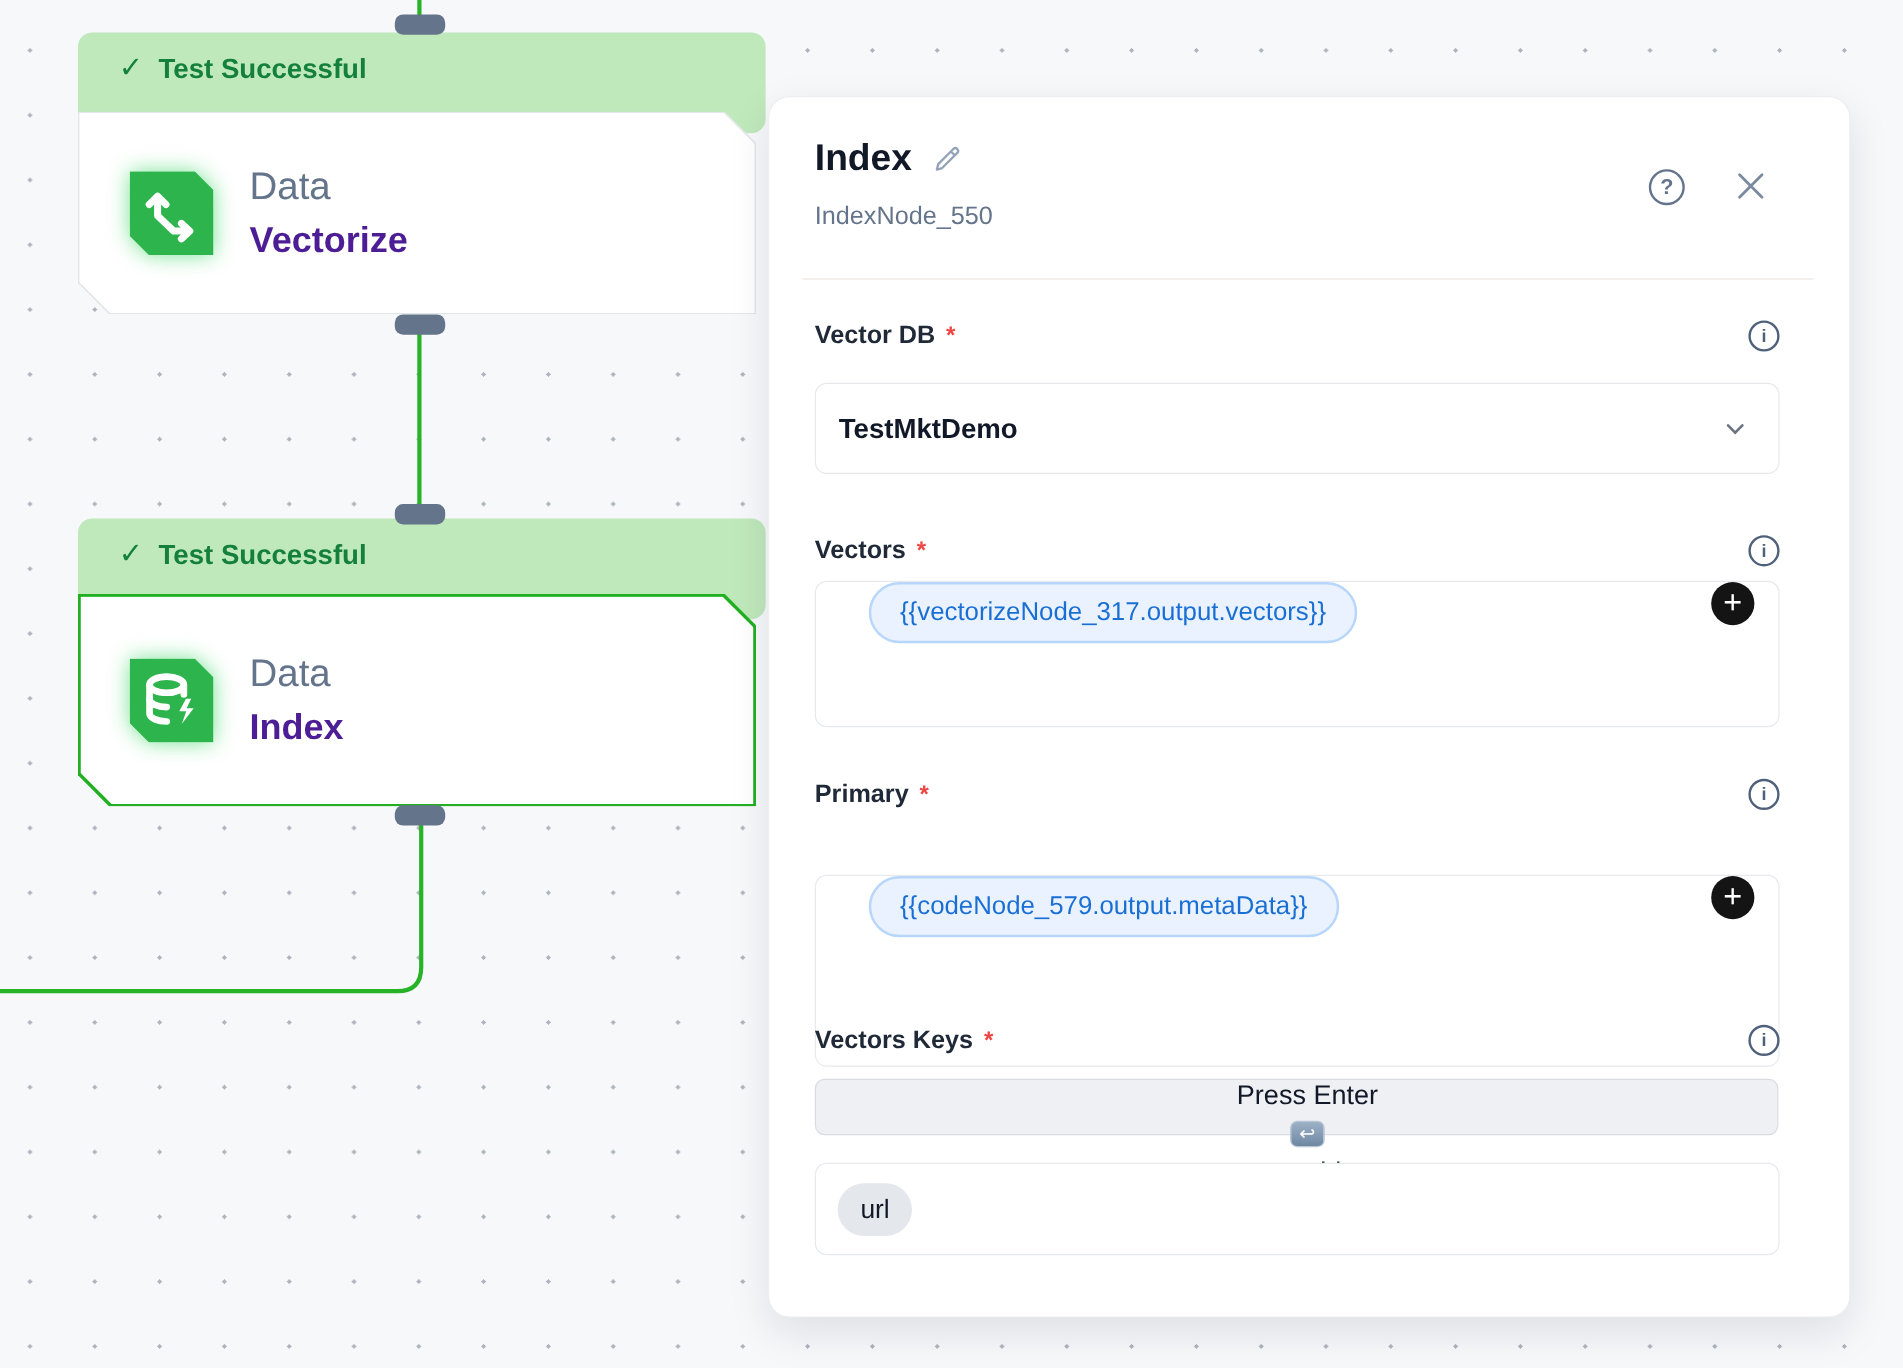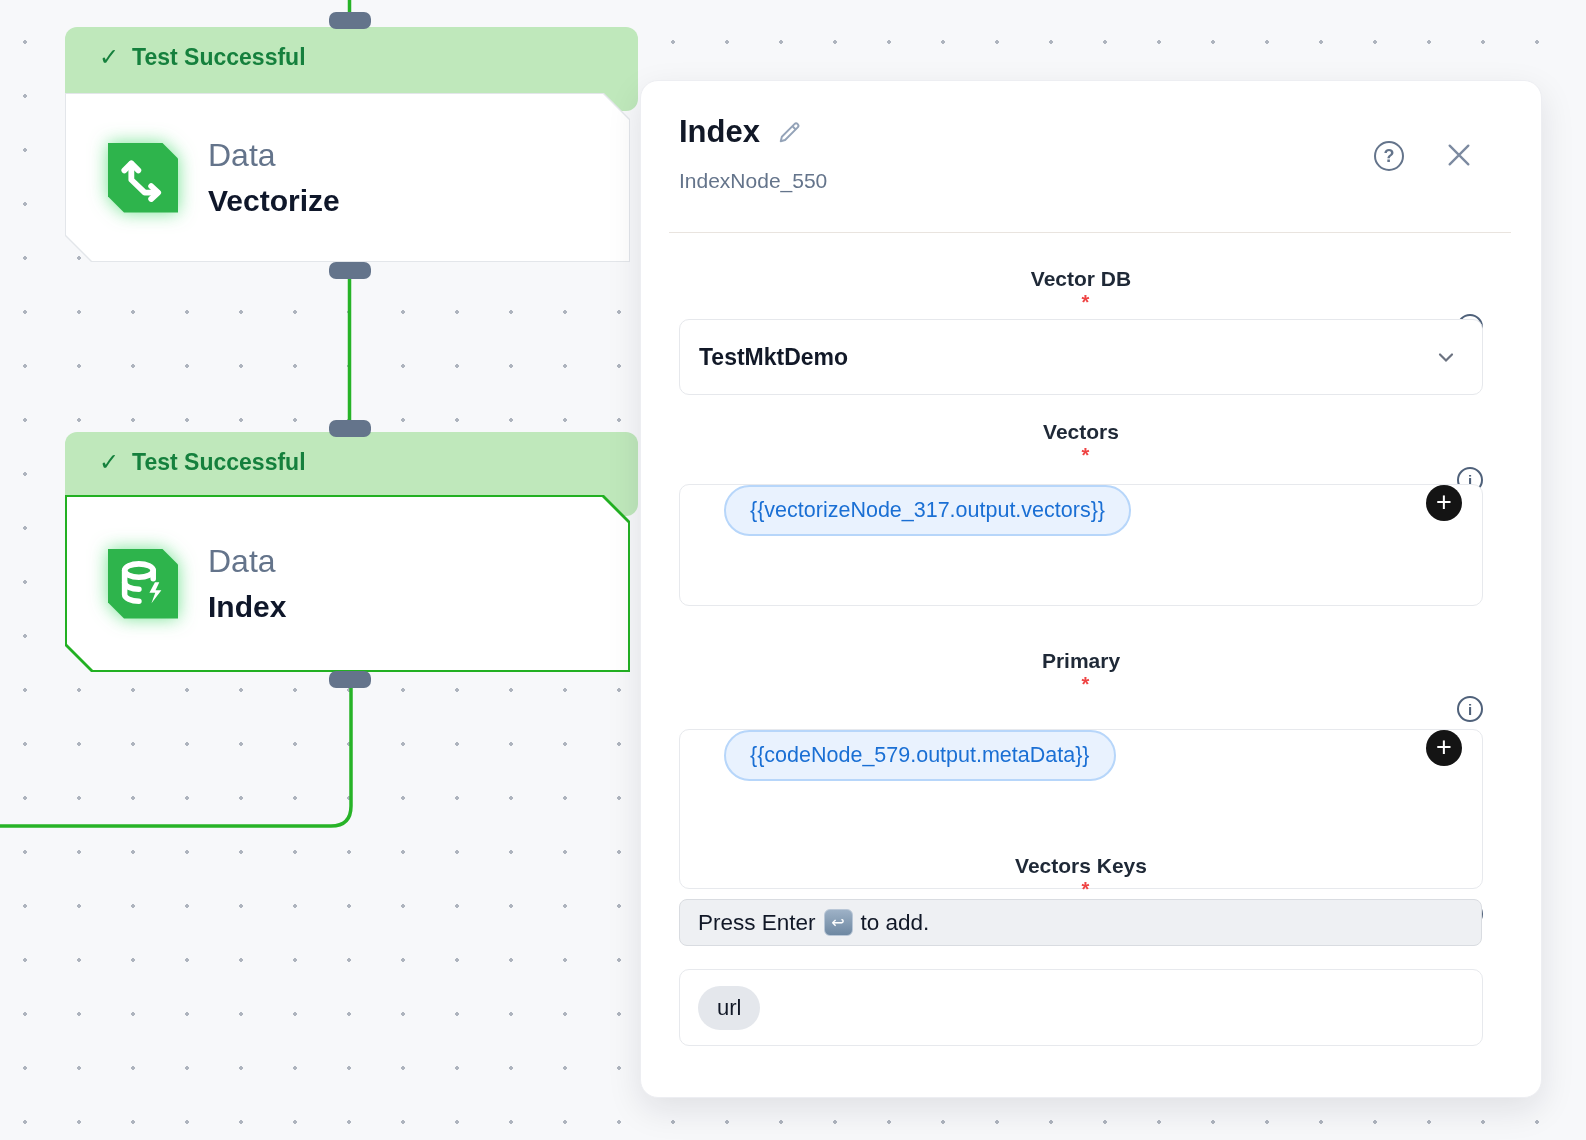--- a/index.html
+++ b/index.html
@@ -39,40 +39,40 @@
   .node-icon{
     width:70px;height:70px;position:relative;flex:0 0 auto;
     filter:drop-shadow(0 0 9px rgba(94,222,128,.85));
   }
   .node-icon .icon-bg{
     position:absolute;inset:0;background:#2eb44c;
     clip-path:polygon(0 0,calc(100% - 16px) 0,100% 16px,100% 100%,16px 100%,0 calc(100% - 16px));
   }
   .node-icon svg{position:absolute;inset:0;}
   .node-text .cat{font-size:32px;color:#64748b;line-height:1.2;}
-  .node-text .ttl{font-size:30px;font-weight:700;color:#0f172a;line-height:1.2;margin-top:8px;}
+  .node-text .ttl{font-size:30px;font-weight:700;color:#4c1d95;line-height:1.2;margin-top:8px;}
   
   .panel{
     position:absolute;left:640px;top:80px;width:902px;height:1018px;z-index:10;
     background:#fff;border:1px solid #edeef2;border-radius:18px;box-sizing:border-box;
     box-shadow:0 12px 34px rgba(15,23,42,.10);
   }
   .panel-title-row{position:absolute;left:38px;top:33px;display:flex;align-items:center;gap:16px;}
   .panel-title{font-size:31px;font-weight:700;color:#111827;}
   .panel-subtitle{position:absolute;left:38px;top:88px;font-size:21px;color:#64748b;}
   .help-btn{
     position:absolute;top:60px;right:137px;width:30px;height:30px;border-radius:50%;
     border:2px solid #64748b;color:#64748b;font-size:18px;font-weight:600;
     display:flex;align-items:center;justify-content:center;box-sizing:border-box;
   }
   .close-btn{position:absolute;top:60px;right:68px;width:28px;height:28px;}
   .panel-divider{position:absolute;left:28px;right:30px;top:151px;height:1px;background:#e9e4df;}
   .field-label-row{
     position:absolute;left:38px;right:58px;display:flex;align-items:center;
-    font-size:21px;font-weight:600;color:#1f2937;flex-direction:column;
+    font-size:21px;font-weight:600;color:#1f2937;
   }
   .req{color:#ef4444;margin-left:9px;font-size:20px;}
   .info-icon{
     margin-left:auto;width:26px;height:26px;border-radius:50%;border:2px solid #4f617a;
     color:#4f617a;font-size:15px;font-weight:700;display:flex;align-items:center;justify-content:center;
     box-sizing:border-box;font-style:normal;
   }
   .select-box{
     position:absolute;left:38px;right:58px;height:76px;border:1px solid #e6e8ec;border-radius:10px;
     background:#fff;display:flex;align-items:center;padding:0 24px 0 19px;box-sizing:border-box;
@@ -88,21 +88,21 @@
     font-size:21.5px;padding:11px 24px;white-space:nowrap;
   }
   .plus-btn{
     margin-left:auto;width:36px;height:36px;border-radius:50%;background:#141414;color:#fff;
     font-size:27px;font-weight:400;display:flex;align-items:center;justify-content:center;line-height:1;
     padding-bottom:2px;box-sizing:border-box;
   }
   .tag-input{
     position:absolute;left:38px;right:59px;height:47px;background:#eef0f3;border:1px solid #d9dce1;
     border-radius:8px;display:flex;align-items:center;padding-left:18px;box-sizing:border-box;
-    font-size:22.5px;color:#111827;gap:8px;
+    font-size:22.5px;color:#111827;gap:8px;flex-direction:column;
   }
   .enter-key{
     display:inline-flex;align-items:center;justify-content:center;width:27px;height:25px;border-radius:6px;
     background:linear-gradient(#9db1c6,#6e88a2);border:1px solid #b9c7d7;color:#fff;font-size:16px;
   }
   .tags-box{
     position:absolute;left:38px;right:58px;height:77px;border:1px solid #e7e9ed;border-radius:10px;
     background:#fff;box-sizing:border-box;padding:16px 0 0 18px;
   }
   .tag-chip{
@@ -196,21 +196,21 @@
     <span class="req">*</span>
     <span class="info-icon">i</span>
   </div>
   <div class="select-box" style="top:238px">
     <span class="select-value">TestMktDemo</span>
     <svg width="24" height="24" viewBox="0 0 24 24" fill="none" stroke="#6b7280" stroke-width="2.2" stroke-linecap="round">
       <path d="M6 9.5 L12 15.5 L18 9.5"></path>
     </svg>
   </div>
 
-  <div class="field-label-row" style="top:339px">
+  <div class="field-label-row" style="top:365px">
     <span>Vectors</span>
     <span class="req">*</span>
     <span class="info-icon">i</span>
   </div>
   <div class="chip-box" style="top:403px;height:122px">
     <span class="token-chip">{{vectorizeNode_317.output.vectors}}</span>
     <span class="plus-btn">+</span>
   </div>
 
   <div class="field-label-row" style="top:568px">

